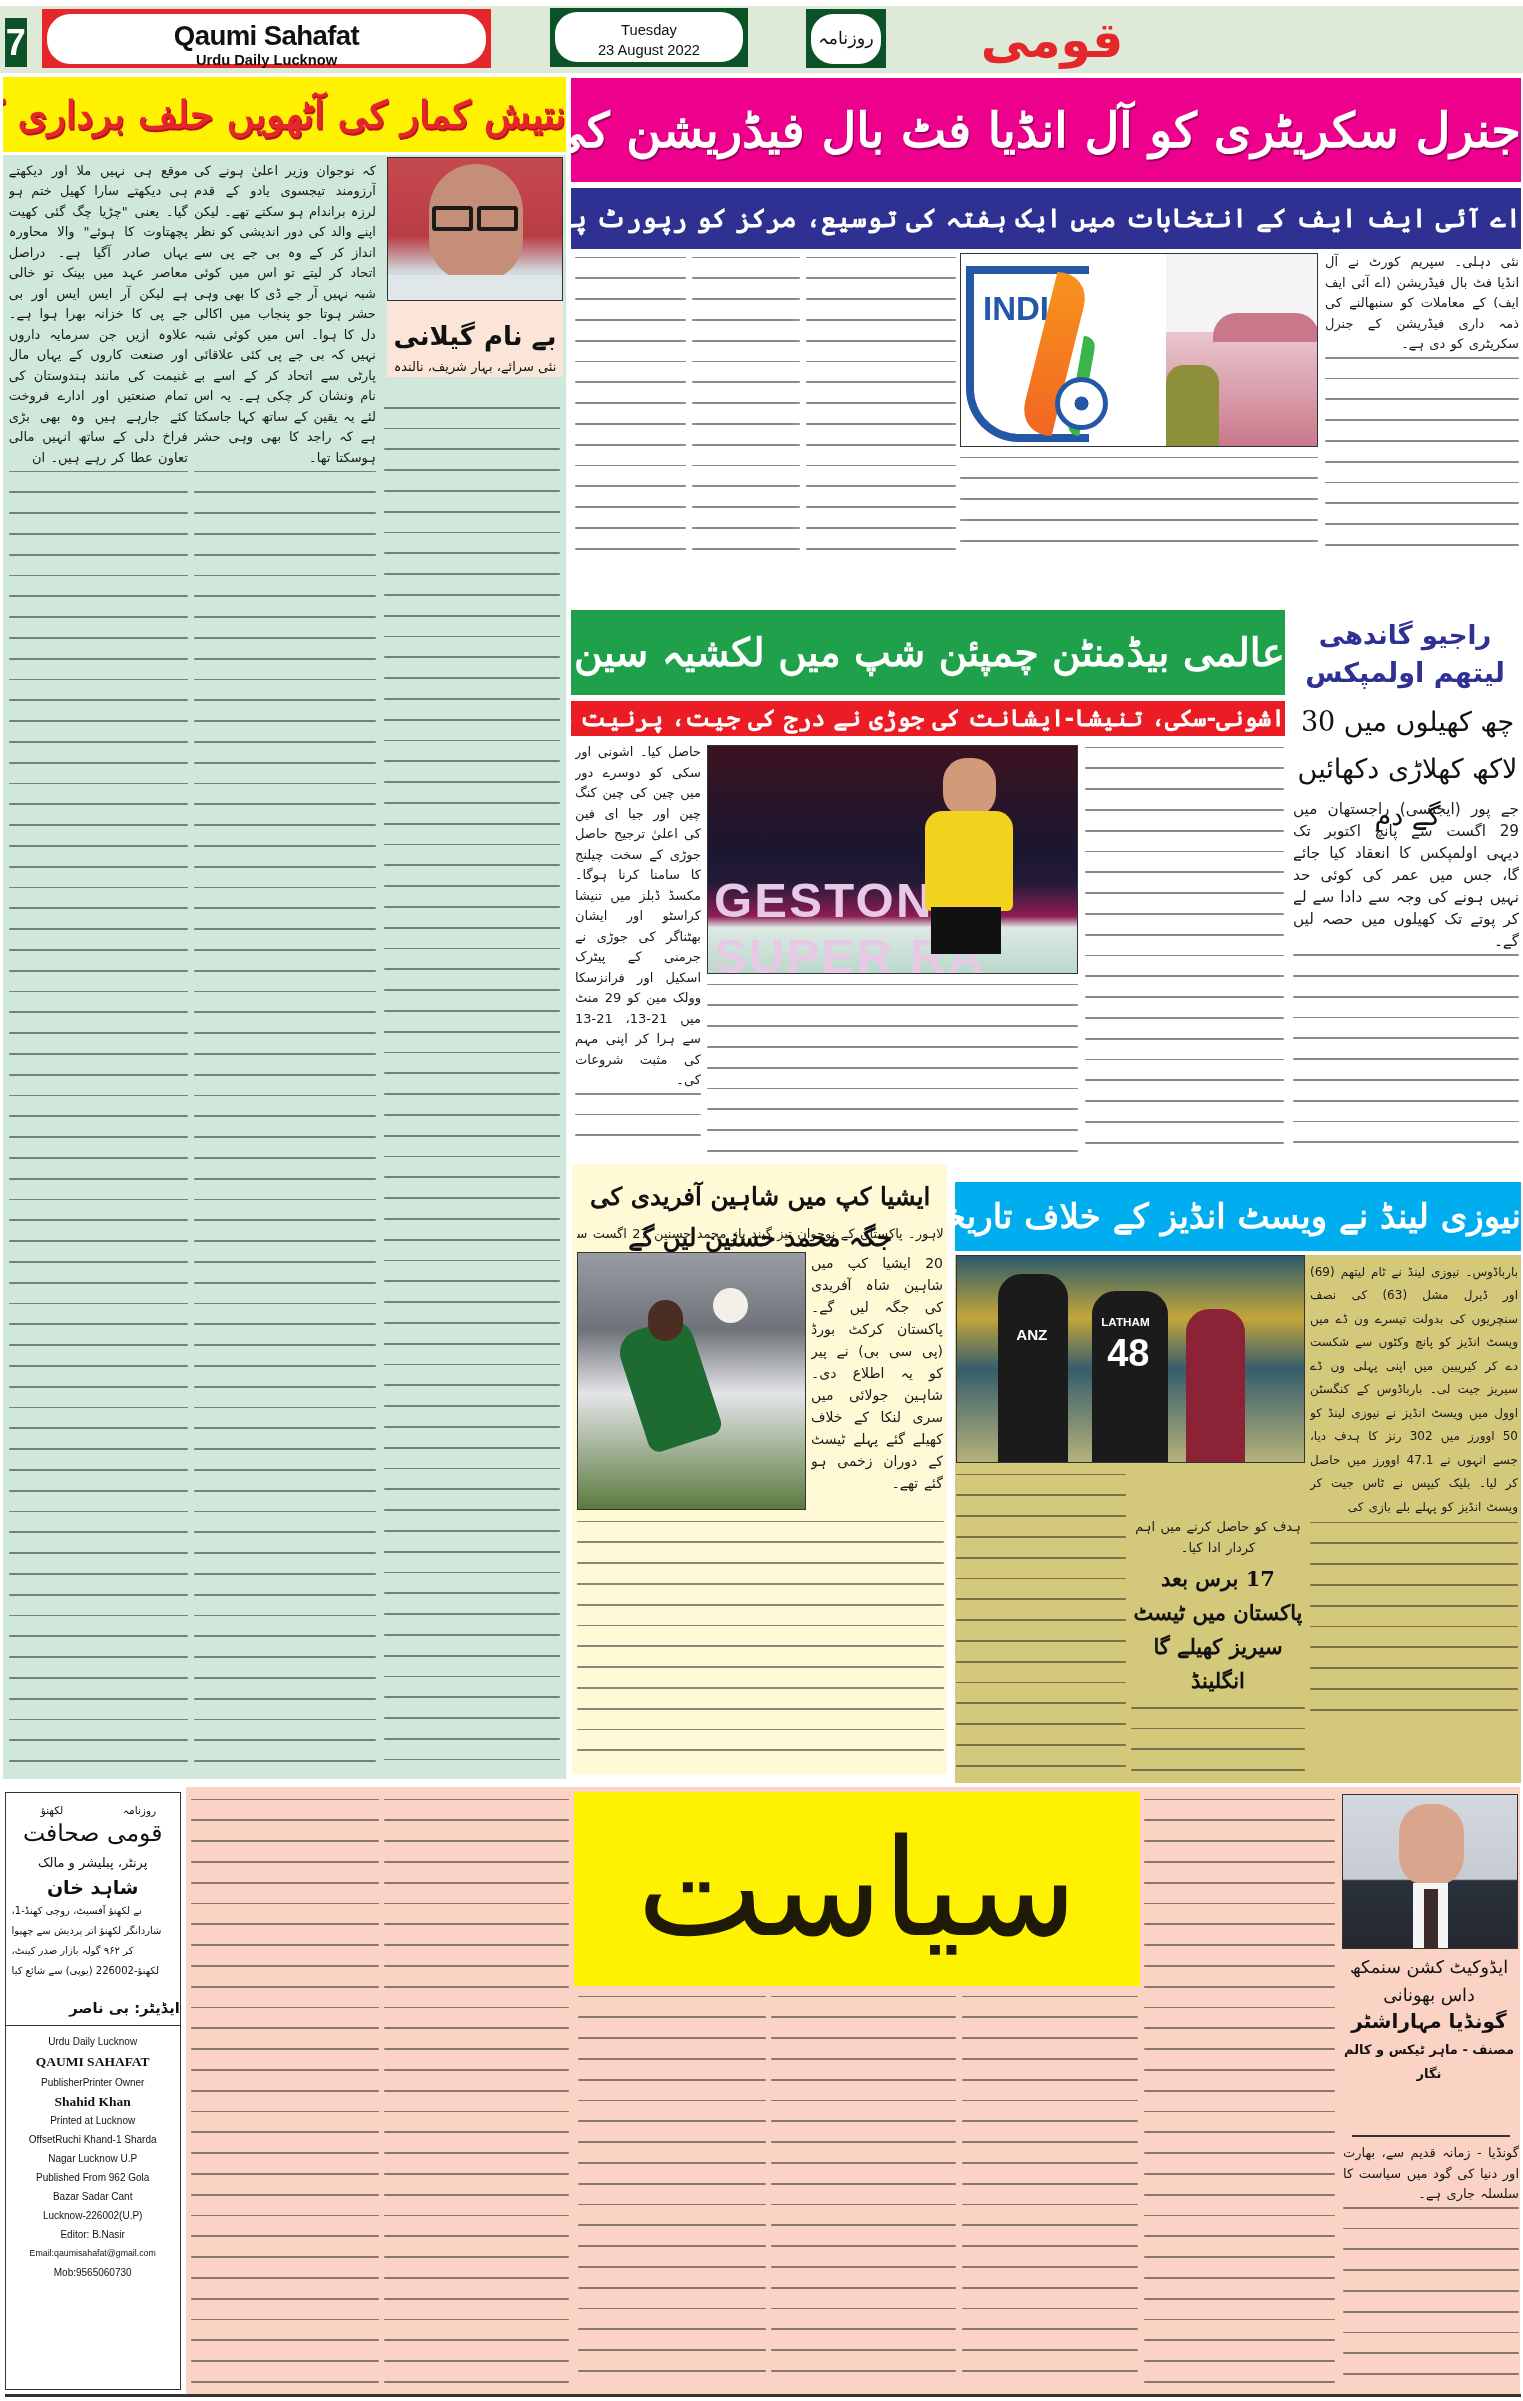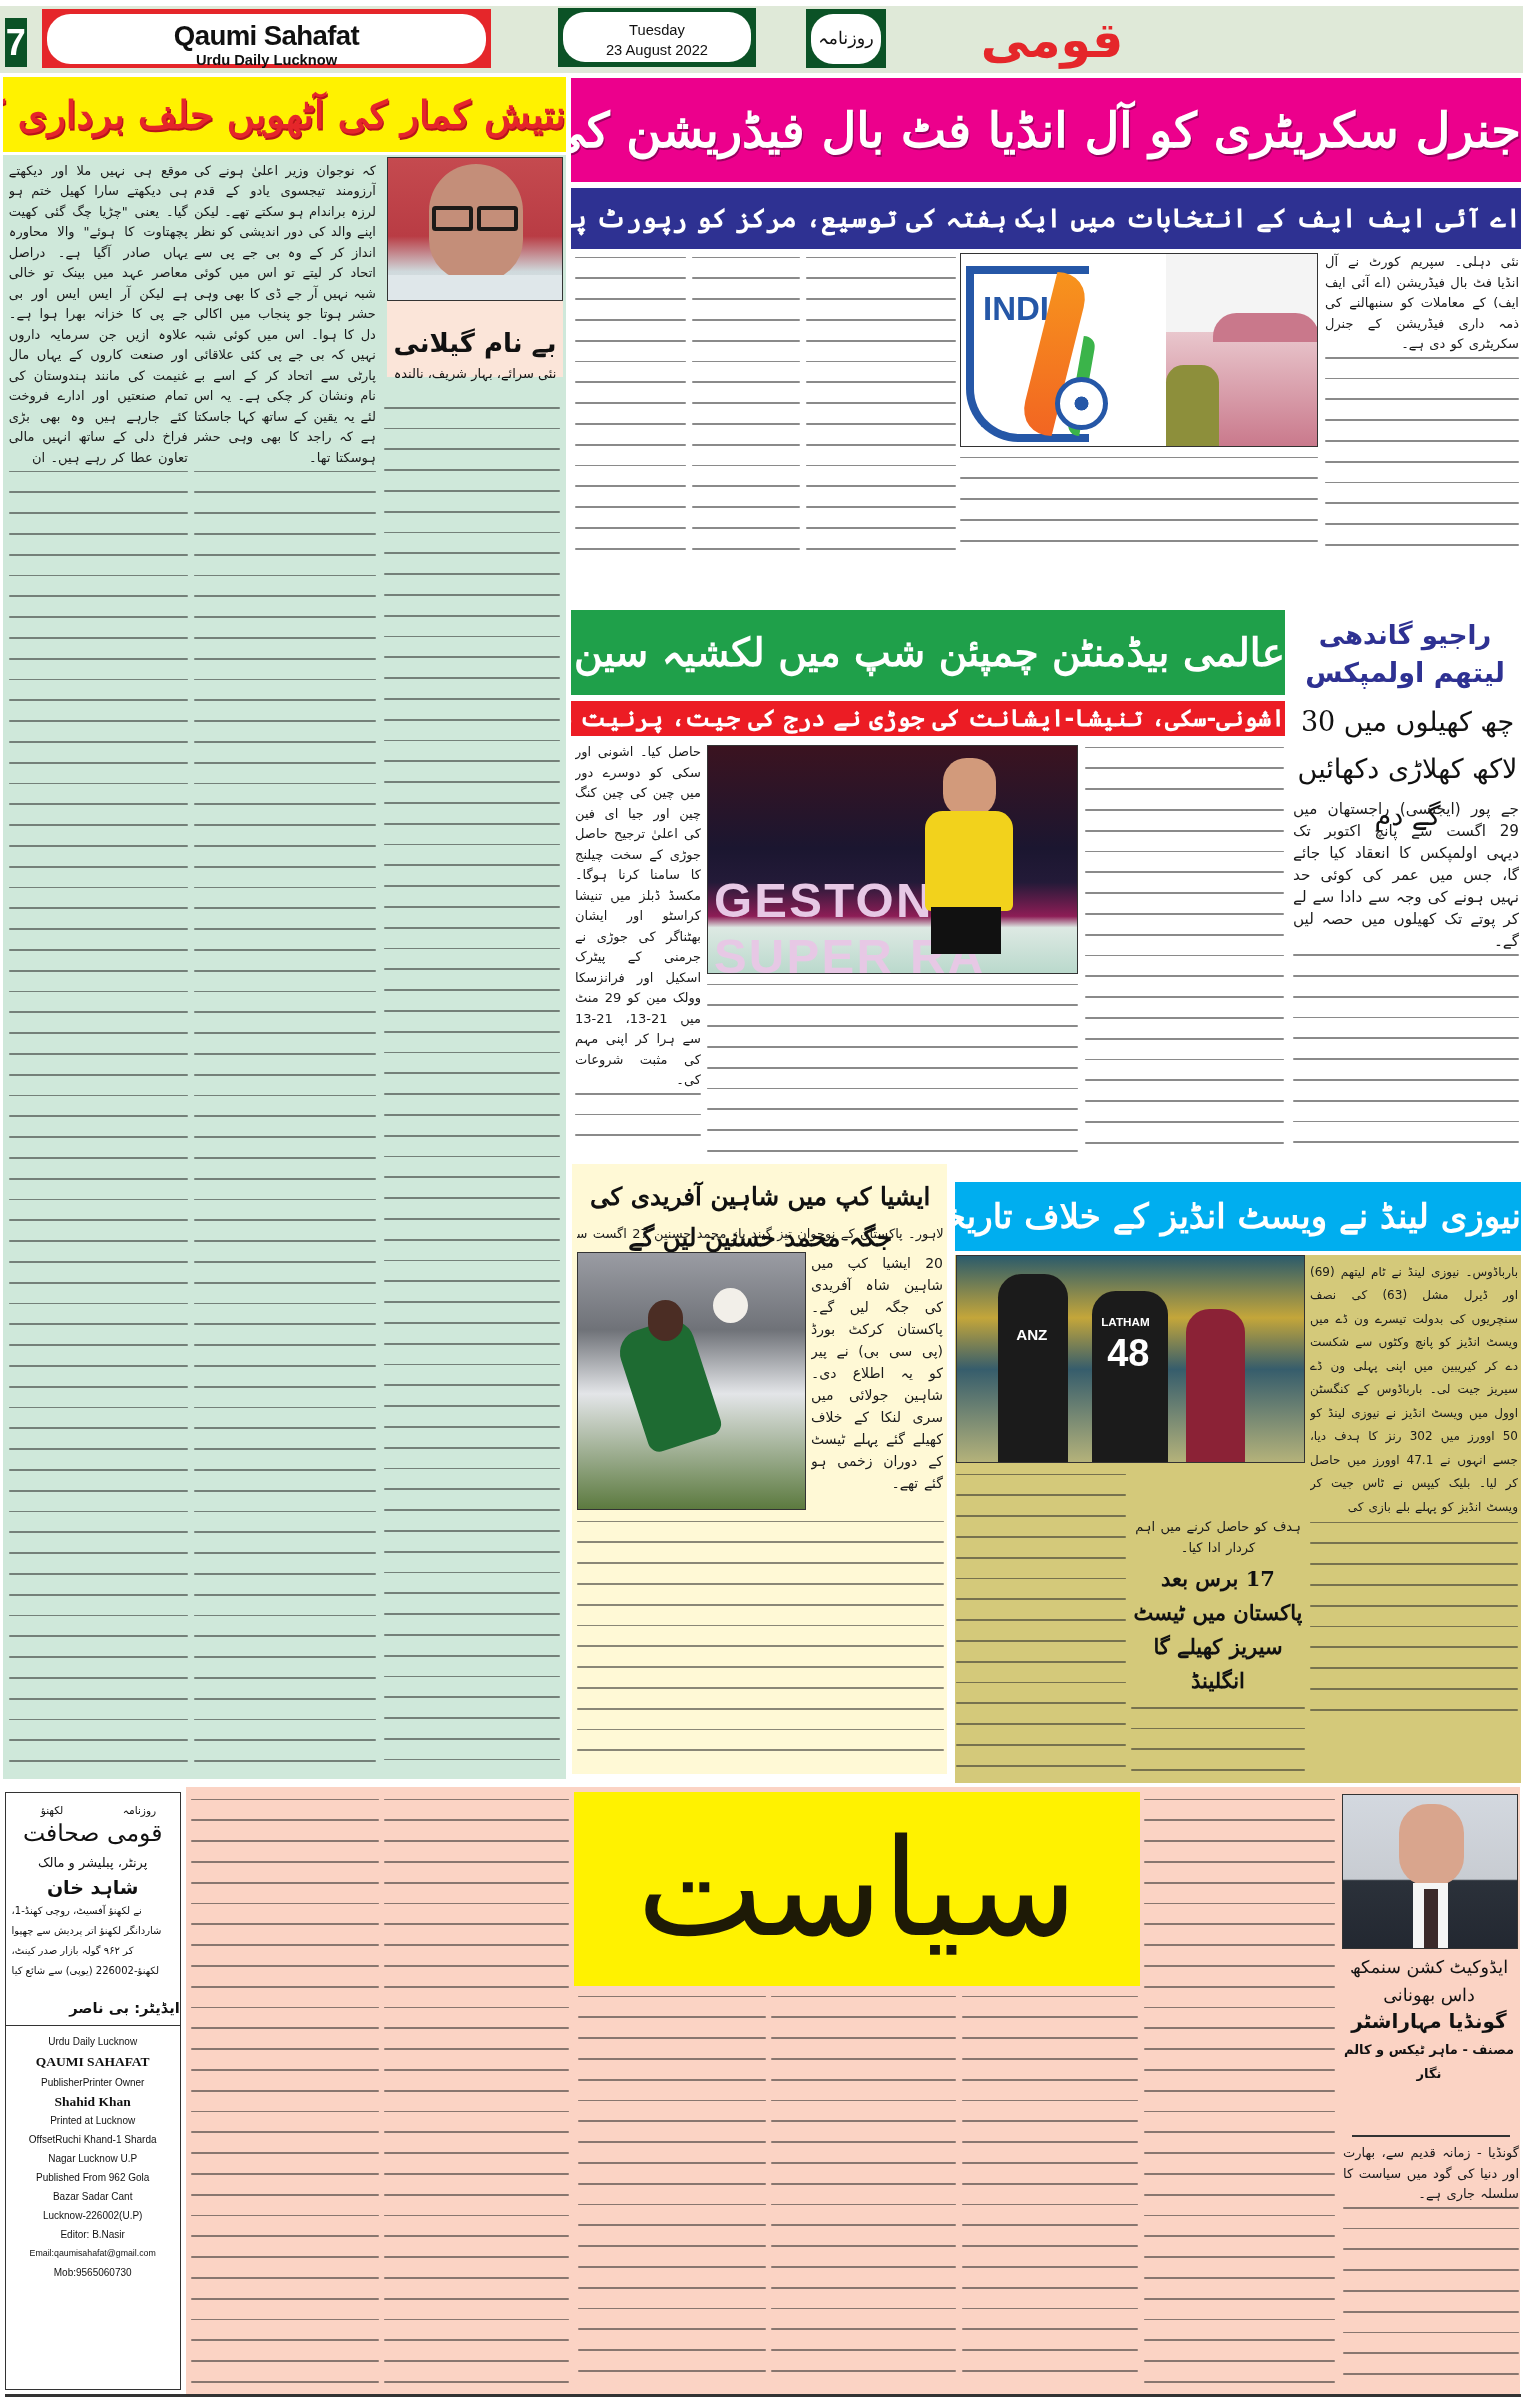--- a/index.html
+++ b/index.html
@@ -11,21 +11,21 @@
   .col-text p { margin-bottom: 2.3px; }
   .lines { overflow: hidden; }
   .lines i { display: block; height: 1.8px; background: #2a2a2a; margin: 0 0 19px 0; border-radius: 1.2px; opacity: .55; }
   
   #masthead { left: 0; top: 5.9px; width: 1524px; height: 67px; background: #dfe9d8; }
   .page-no { left: 4.7px; top: 17.6px; width: 22px; height: 49px; background: #0b5226; color: #fff; font-family: "Liberation Sans", sans-serif; font-weight: bold; font-size: 36px; line-height: 49px; text-align: center; }
   .name-box { left: 42px; top: 9.4px; width: 155px; height: 59px; background: #e5262a; padding: 4.7px; }
   .name-inner { width: 100%; height: 100%; background: #fff; border-radius: 23.5px; text-align: center; }
   .name-en { font-family: "Liberation Sans", sans-serif; font-weight: bold; font-size: 27.6px; line-height: 33px; padding-top: 4.7px; letter-spacing: -0.6px; }
   .name-sub { font-family: "Liberation Sans", sans-serif; font-weight: bold; font-size: 14.7px; line-height: 16.4px; }
-  .date-box { left: 220px; top: 7.6px; width: 79px; height: 59px; background: #0b5226; padding: 4.7px; margin-left: 8px; }
+  .date-box { left: 220px; top: 7.6px; width: 79px; height: 59px; background: #0b5226; padding: 4.7px; }
   .date-inner { width: 100%; height: 100%; background: #fff; border-radius: 22px; text-align: center; font-family: "Liberation Sans", sans-serif; font-size: 14.7px; line-height: 20px; padding-top: 8.2px; }
   .roz-box { left: 806px; top: 9.4px; width: 79px; height: 59px; background: #0b5226; padding: 4.7px; }
   .roz-inner { width: 100%; height: 100%; background: #fff; border-radius: 22px; text-align: center; font-family: "DejaVu Serif", serif; font-size: 17.6px; line-height: 49px; direction: rtl; }
   .brand-ur { left: 932px; top: 10.6px; width: 240px; height: 59px; color: #e5262a; font-family: "DejaVu Sans", sans-serif; font-weight: bold; font-size: 49px; line-height: 59px; text-align: center; direction: rtl; }
   
   .bar { color: #fff; font-weight: bold; text-align: center; direction: rtl; font-family: "DejaVu Serif", serif; overflow: hidden; white-space: nowrap; }
   .img-ph { overflow: hidden; border: 1.2px solid #333; }
   .panel { overflow: hidden; }
   .divider { background: #333; }
 </style>
@@ -270,21 +270,21 @@
   </div>
 </div>
 
 <div class="abs img-ph" style="left:387px;top:157px;width:176px;height:144px;background:linear-gradient(180deg,#c54a4f 0%,#b93c44 55%,#cfd9dc 80%,#e4ecee 100%);">
   <div style="position:absolute;left:41px;top:5.9px;width:94px;height:117px;border-radius:47px 47px 41px 41px;background:#c48e79;"></div>
   <div style="position:absolute;left:44px;top:48px;width:41px;height:24.6px;border:4.1px solid #1d1a18;border-radius:3.5px;"></div>
   <div style="position:absolute;left:89px;top:48px;width:41px;height:24.6px;border:4.1px solid #1d1a18;border-radius:3.5px;"></div>
   <div style="position:absolute;left:0;top:117px;width:176px;height:26px;background:#dfe7ea;"></div>
 </div>
 <div class="abs" style="left:387px;top:301px;width:176px;height:76px;background:#fbe5d9;">
-  <div class="rtl" style="text-align:center;font-size:26px;font-weight:bold;line-height:41px;padding-top:22px;">بے نام گیلانی</div>
+  <div class="rtl" style="text-align:center;font-size:26px;font-weight:bold;line-height:41px;padding-top:15px;">بے نام گیلانی</div>
   <div class="rtl" style="text-align:center;font-size:13px;line-height:20px;">نئی سرائے، بہار شریف، نالندہ</div>
 </div>
 
 <div class="abs bar" style="left:571px;top:78px;width:950px;height:104px;background:#ec008c;font-size:48px;line-height:104px;text-shadow:1.2px 1.8px 0 #9a0060;">جنرل سکریٹری کو آل انڈیا فٹ بال فیڈریشن کی ذمہ داری</div>
 <div class="abs bar" style="left:571px;top:188px;width:950px;height:61px;background:#2e3192;font-size:26px;line-height:61px;">اے آئی ایف ایف کے انتخابات میں ایک ہفتہ کی توسیع، مرکز کو رپورٹ پیش کرنے کی سپریم ہدایت</div>
 
 <div class="abs col-text" style="left:1325px;top:252px;width:194px;height:305px;">
   <p>نئی دہلی۔ سپریم کورٹ نے آل انڈیا فٹ بال فیڈریشن (اے آئی ایف ایف) کے معاملات کو سنبھالنے کی ذمہ داری فیڈریشن کے جنرل سکریٹری کو دی ہے۔</p>
   <div class="lines" style="height:223px;">
       <i></i>

